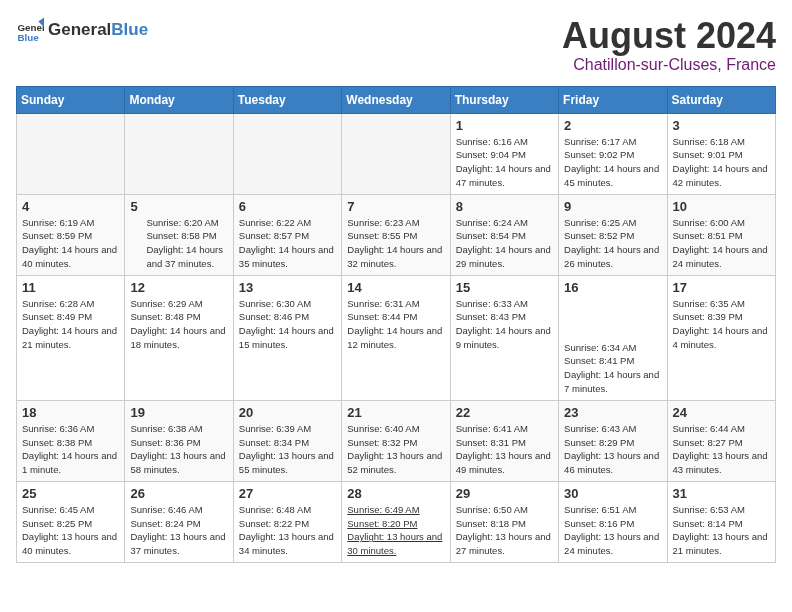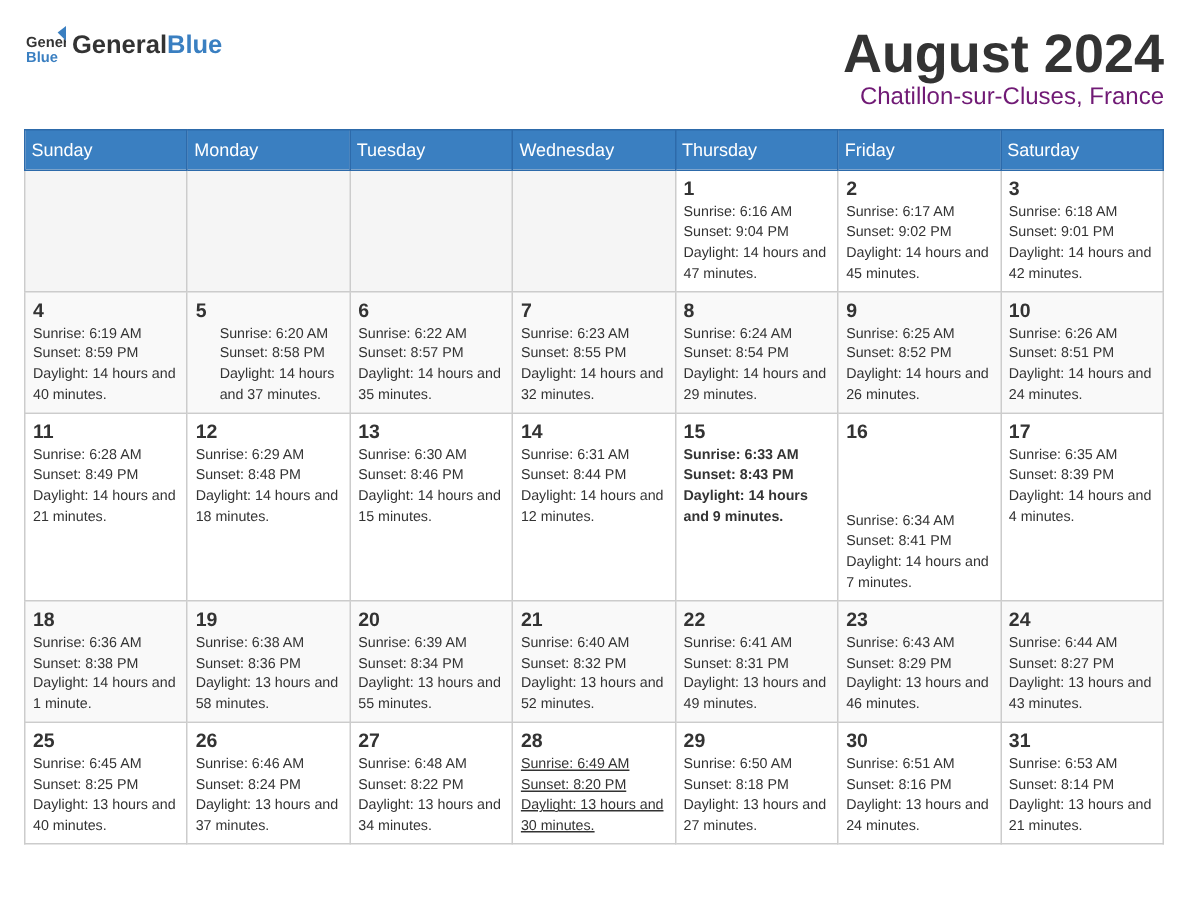--- a/index.html
+++ b/index.html
@@ -40,21 +40,21 @@
     }
     table {
       width: 100%;
       border-collapse: collapse;
       table-layout: fixed;
     }
     th {
       background-color: #3a7fc1;
       color: #fff;
       font-size: 12px;
-      font-weight: normal;
+      font-weight: bold;
       padding: 6px 4px;
       text-align: left;
       border: 1px solid #2d6aaa;
     }
     td {
       border: 1px solid #ccc;
       vertical-align: top;
       padding: 4px 5px;
       font-size: 10px;
       color: #333;
@@ -171,21 +171,21 @@
 Daylight: 14 hours and 29 minutes.</div>
         </td>
         <td>
           <span class="day-number">9</span>
           <div class="cell-text" style="white-space: pre-line;">Sunrise: 6:25 AM
 Sunset: 8:52 PM
 Daylight: 14 hours and 26 minutes.</div>
         </td>
         <td>
           <span class="day-number">10</span>
-          <div class="cell-text" style="white-space: pre-line;">Sunrise: 6:26 AM
+          <div class="cell-text" style="white-space: pre-line;">Sunrise: 6:00 AM
 Sunset: 8:51 PM
 Daylight: 14 hours and 24 minutes.</div>
         </td>
       </tr>
       <tr>
         <td>
           <span class="day-number">11</span>
           <div class="cell-text" style="white-space: pre-line;">Sunrise: 6:28 AM
 Sunset: 8:49 PM
 Daylight: 14 hours and 21 minutes.</div>
@@ -203,21 +203,21 @@
 Daylight: 14 hours and 15 minutes.</div>
         </td>
         <td>
           <span class="day-number">14</span>
           <div class="cell-text" style="white-space: pre-line;">Sunrise: 6:31 AM
 Sunset: 8:44 PM
 Daylight: 14 hours and 12 minutes.</div>
         </td>
         <td>
           <span class="day-number">15</span>
-          <div class="cell-text" style="white-space: pre-line; font-weight: bold;">Sunrise: 6:33 AM
+          <div class="cell-text" style="white-space: pre-line;">Sunrise: 6:33 AM
 Sunset: 8:43 PM
 Daylight: 14 hours and 9 minutes.</div>
         </td>
         <td>
           <span class="day-number">16</span>
           <div class="cell-text" style="white-space: pre-line; margin-top: 46px;">Sunrise: 6:34 AM
 Sunset: 8:41 PM
 Daylight: 14 hours and 7 minutes.</div>
         </td>
         <td>

